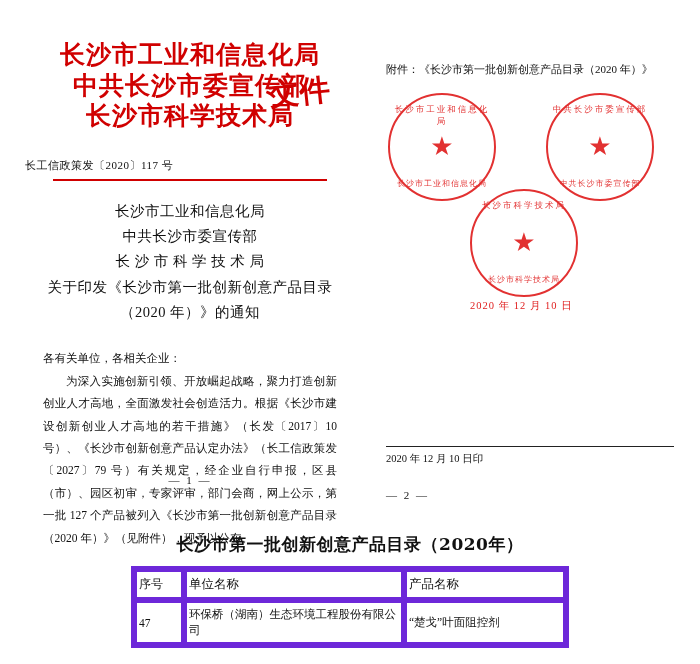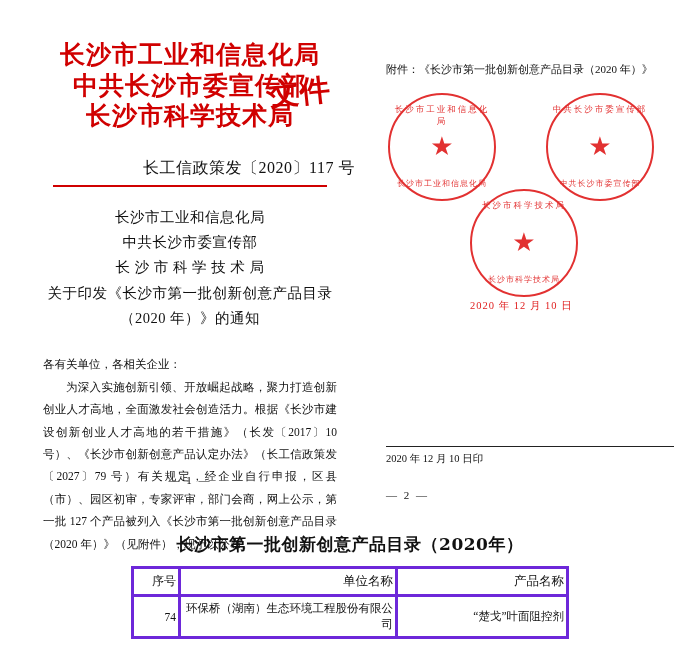--- a/index.html
+++ b/index.html
@@ -33,22 +33,22 @@
   .wen-char{
     position:absolute;
     right:24px;top:34px;
     font-size:30px;
     color:#d00000;
     font-family:"DejaVu Serif", serif;
     transform:rotate(-6deg);
     font-weight:bold;
   }
   .doc-number{
-    text-align:right;
-    font-size:16px;
+    text-align:left;
+    font-size:11px;
     margin-top:26px;
     letter-spacing:0.5px;
   }
   .red-rule{
     height:2px;background:#d00000;margin:6px 28px 0 28px;
   }
   .title-block{
     text-align:center;
     font-size:14.5px;
     line-height:1.75;
@@ -140,22 +140,22 @@
     padding:8px 0 10px 0;
     font-family:"DejaVu Serif", serif;
     white-space:nowrap;
   }
   table{
     border-collapse:collapse;
     width:100%;
     font-size:11.5px;
   }
   table td,table th{
-    border:3px solid #6d28d9;
-    text-align:right;
+    border:6px solid #6d28d9;
+    text-align:left;
     vertical-align:middle;
     padding:4px 2px;
     font-weight:normal;
   }
   .col-no{width:40px;}
   .col-unit{width:210px;}
   th{font-size:12.5px;}
   .th-no{line-height:1.1;font-size:12px;}
   .row-cell{height:34px;}
   .unit-cell{line-height:1.35;}
@@ -227,21 +227,21 @@
     <table>
       <thead>
         <tr>
           <th class="col-no th-no">序号</th>
           <th class="col-unit">单位名称</th>
           <th>产品名称</th>
         </tr>
       </thead>
       <tbody>
         <tr class="row-cell">
-          <td class="col-no">74</td>
+          <td class="col-no">47</td>
           <td class="col-unit unit-cell">环保桥（湖南）生态环境工程股份有限公司</td>
           <td>“楚戈”叶面阻控剂</td>
         </tr>
       </tbody>
     </table>
   </div>
 
 </div>
 
 </body></html>

